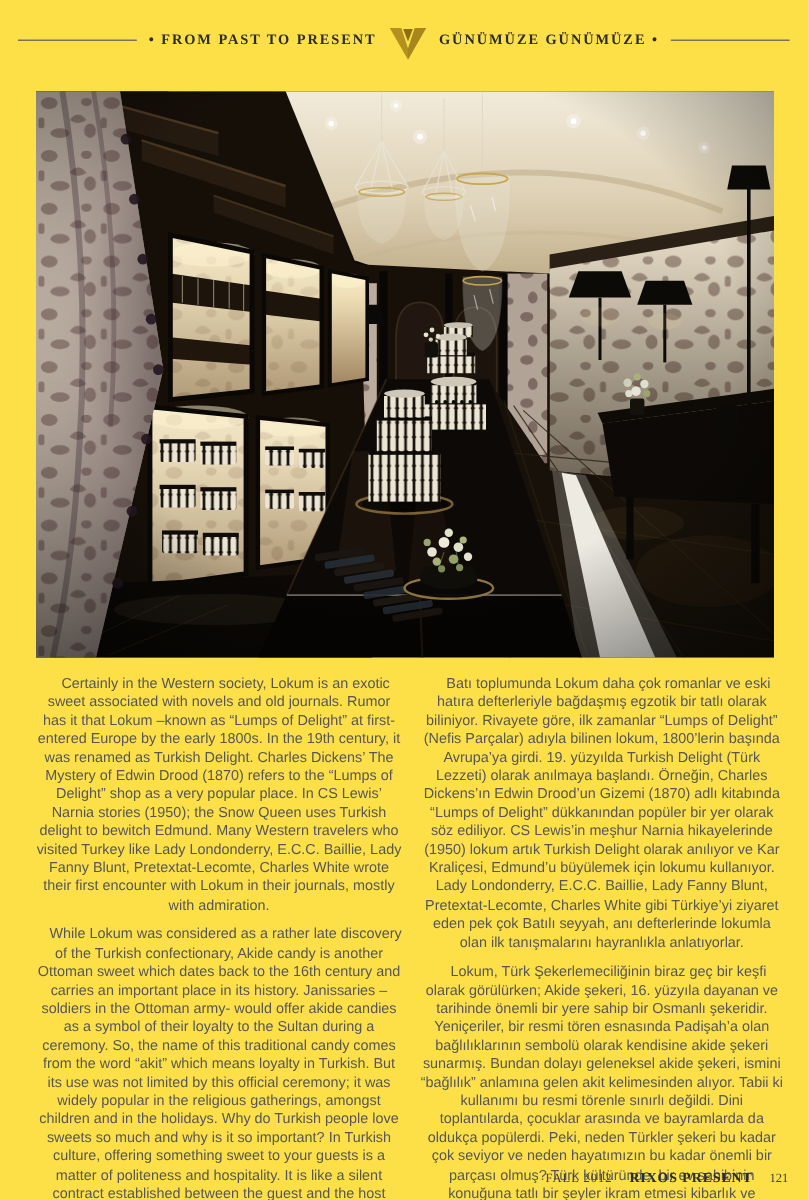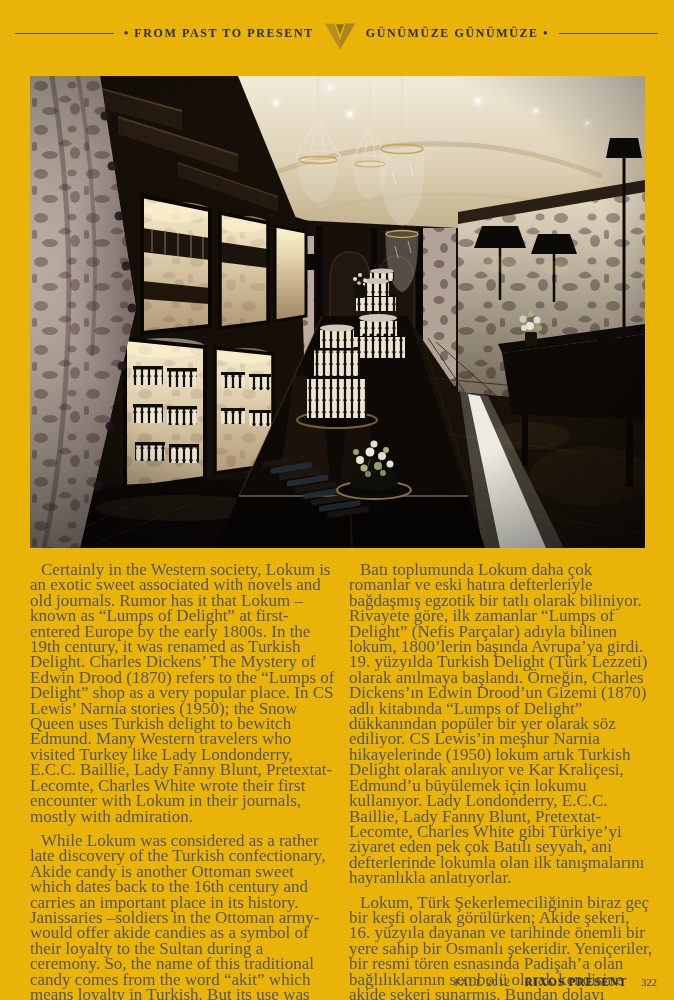--- a/index.html
+++ b/index.html
@@ -1,18 +1,18 @@
 <!DOCTYPE html>
 <html><head>
 <meta charset="utf-8">
 <style>
   html,body{margin:0;padding:0;background:#e8e8e8;}
   .page{
     position:relative;width:674px;height:1000px;margin:0 auto;
-    background:#eab308;overflow:hidden;
+    background:#fde047;overflow:hidden;
     font-family:"Liberation Sans", sans-serif;
   }
   
   .header{
     position:absolute;top:20px;left:15px;right:16px;height:26px;
     display:flex;align-items:center;gap:10px;
   }
   .rule{height:1px;background:#59595c;flex:1;}
   .h-label{
     font-family:"Liberation Serif", serif;
@@ -21,22 +21,22 @@
   }
   .ornament{flex:0 0 auto;transform:translateY(4px);}
   
   .photo{position:absolute;left:30px;top:76px;width:615px;height:472px;margin:0;}
   .photo svg{display:block;}
   
   .columns{position:absolute;left:30px;top:562px;width:624px;display:flex;gap:14px;}
   .col{width:305px;}
   .col p{
     margin:0 0 9px 0;
-    font-size:17px;line-height:15.4px;color:#55565a;
-    text-indent:11px;text-align:left;font-family:Liberation Serif, serif;
+    font-size:12px;line-height:15.4px;color:#55565a;
+    text-indent:11px;text-align:center;
   }
   
   .footer{
     position:absolute;top:976px;right:17px;
     display:flex;align-items:center;gap:14px;
     font-family:"Liberation Serif", serif;color:#3d3d41;
   }
   .f-season{font-size:10.5px;letter-spacing:0.8px;}
   .f-mag{font-size:11.5px;font-weight:bold;letter-spacing:0.8px;color:#2d2d31;}
   .f-page{font-size:10.5px;}
@@ -432,16 +432,16 @@
     </section>
     <section class="col">
       <p>Batı toplumunda Lokum daha çok romanlar ve eski hatıra defterleriyle bağdaşmış egzotik bir tatlı olarak biliniyor. Rivayete göre, ilk zamanlar “Lumps of Delight” (Nefis Parçalar) adıyla bilinen lokum, 1800’lerin başında Avrupa’ya girdi. 19. yüzyılda Turkish Delight (Türk Lezzeti) olarak anılmaya başlandı. Örneğin, Charles Dickens’ın Edwin Drood’un Gizemi (1870) adlı kitabında “Lumps of Delight” dükkanından popüler bir yer olarak söz ediliyor. CS Lewis’in meşhur Narnia hikayelerinde (1950) lokum artık Turkish Delight olarak anılıyor ve Kar Kraliçesi, Edmund’u büyülemek için lokumu kullanıyor. Lady Londonderry, E.C.C. Baillie, Lady Fanny Blunt, Pretextat-Lecomte, Charles White gibi Türkiye’yi ziyaret eden pek çok Batılı seyyah, anı defterlerinde lokumla olan ilk tanışmalarını hayranlıkla anlatıyorlar.</p>
       <p>Lokum, Türk Şekerlemeciliğinin biraz geç bir keşfi olarak görülürken; Akide şekeri, 16. yüzyıla dayanan ve tarihinde önemli bir yere sahip bir Osmanlı şekeridir. Yeniçeriler, bir resmi tören esnasında Padişah’a olan bağlılıklarının sembolü olarak kendisine akide şekeri sunarmış. Bundan dolayı geleneksel akide şekeri, ismini “bağlılık” anlamına gelen akit kelimesinden alıyor. Tabii ki kullanımı bu resmi törenle sınırlı değildi. Dini toplantılarda, çocuklar arasında ve bayramlarda da oldukça popülerdi. Peki, neden Türkler şekeri bu kadar çok seviyor ve neden hayatımızın bu kadar önemli bir parçası olmuş? Türk kültüründe, bir ev sahibinin konuğuna tatlı bir şeyler ikram etmesi kibarlık ve misafirperverlik emaresidir. Konuk ve ev sahibi arasında yapılan ve “tıpkı bu ikram kadar tatlı bir sohbetimiz olsun,” diyen sessiz bir anlaşmaya benzer.</p>
     </section>
   </main>
 
   <footer class="footer">
     <span class="f-season">FALL 2012</span>
     <span class="f-mag">RIXOS PRESENT</span>
-    <span class="f-page">322</span>
+    <span class="f-page">121</span>
   </footer>
 
 </div>
 
 </body></html>

